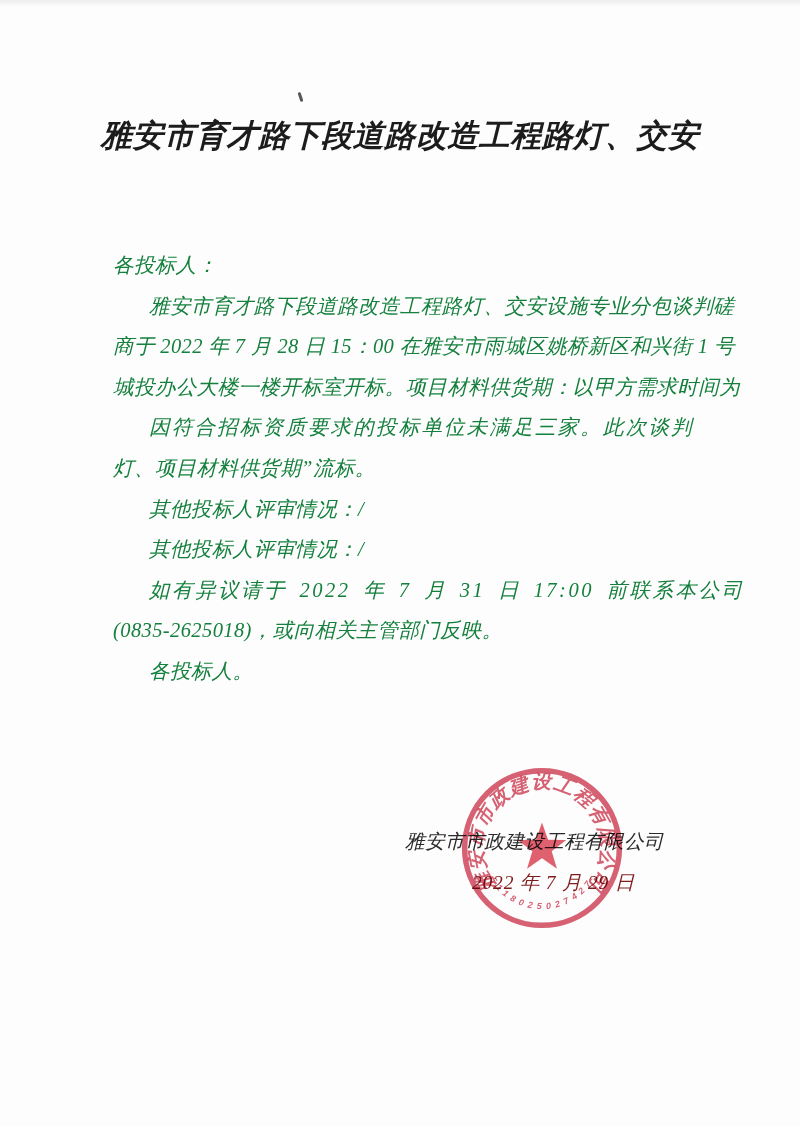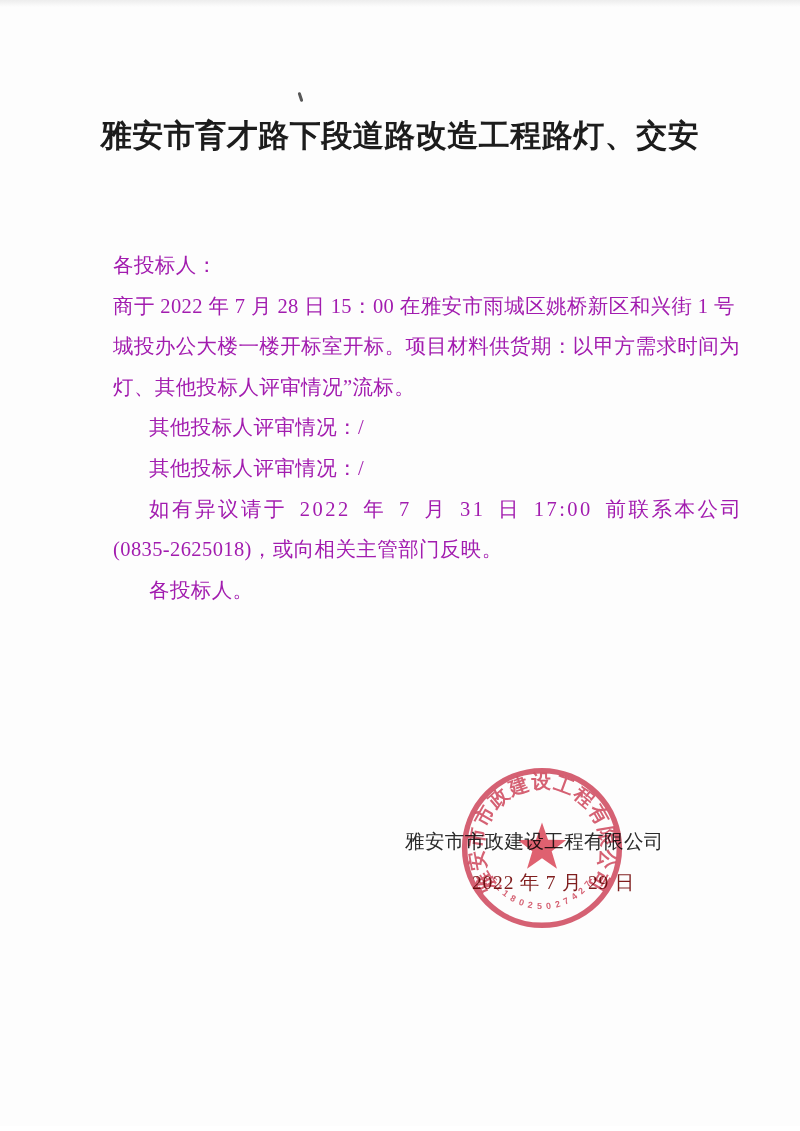--- a/index.html
+++ b/index.html
@@ -5,20 +5,21 @@
   * { margin: 0; padding: 0; box-sizing: border-box; }
   html, body { background: #ffffff; }
   .page {
     position: relative;
     width: 800px;
     height: 1126px;
     background: #fdfdfd;
     overflow: hidden;
     font-family: "Liberation Serif", serif;
     color: #262626;
+    font-style: italic;
   }
   .scan-edge-top {
     position: absolute; top: 0; left: 0; width: 100%; height: 7px;
     background: linear-gradient(#ededed, rgba(255,255,255,0));
   }
   .title-block {
     position: absolute;
     top: 112px; left: 0; width: 800px;
     text-align: center;
     font-family: "Liberation Sans", sans-serif;
@@ -26,21 +27,21 @@
     font-size: 31px;
     line-height: 47px;
     color: #1c1c1c;
     letter-spacing: 0.5px;
   }
   .body-block {
     position: absolute;
     top: 245px; left: 113px; width: 582px;
     font-size: 20.5px;
     line-height: 40.6px;
-    color: #a21caf;
+    color: #15803d;
     letter-spacing: 0.4px;
   }
   .line { white-space: nowrap; }
   .indent { padding-left: 36px; }
   .stretch { letter-spacing: 2.2px; }
   .stretch2 { letter-spacing: 2.5px; word-spacing: 5px; }
   .sig-company {
     position: absolute; top: 828px; left: 405px;
     font-size: 19.5px; letter-spacing: 0.4px; color: #2a2a2a;
     white-space: nowrap;
@@ -72,23 +73,25 @@
 
   <div class="scan-edge-top"></div>
   <div class="artifact-mark"></div>
 
   <div class="title-block">
     <div>雅安市育才路下段道路改造工程路灯、交安</div>
   </div>
 
   <div class="body-block">
     <div class="line">各投标人：</div>
+    <div class="line indent">雅安市育才路下段道路改造工程路灯、交安设施专业分包谈判磋</div>
     <div class="line">商于 2022 年 7 月 28 日 15：00 在雅安市雨城区姚桥新区和兴街 1 号</div>
     <div class="line">城投办公大楼一楼开标室开标。项目材料供货期：以甲方需求时间为</div>
-    <div class="line">灯、其他投标人评审情况”流标。</div>
+    <div class="line indent stretch">因符合招标资质要求的投标单位未满足三家。此次谈判</div>
+    <div class="line">灯、项目材料供货期”流标。</div>
     <div class="line indent">其他投标人评审情况：/</div>
     <div class="line indent">其他投标人评审情况：/</div>
     <div class="line indent stretch2">如有异议请于 2022 年 7 月 31 日 17:00 前联系本公司</div>
     <div class="line">(0835-2625018)，或向相关主管部门反映。</div>
     <div class="line indent">各投标人。</div>
   </div>
 
   <div class="sig-company">雅安市市政建设工程有限公司</div>
   <div class="sig-date">2022 年 7 月 29 日</div>
 

